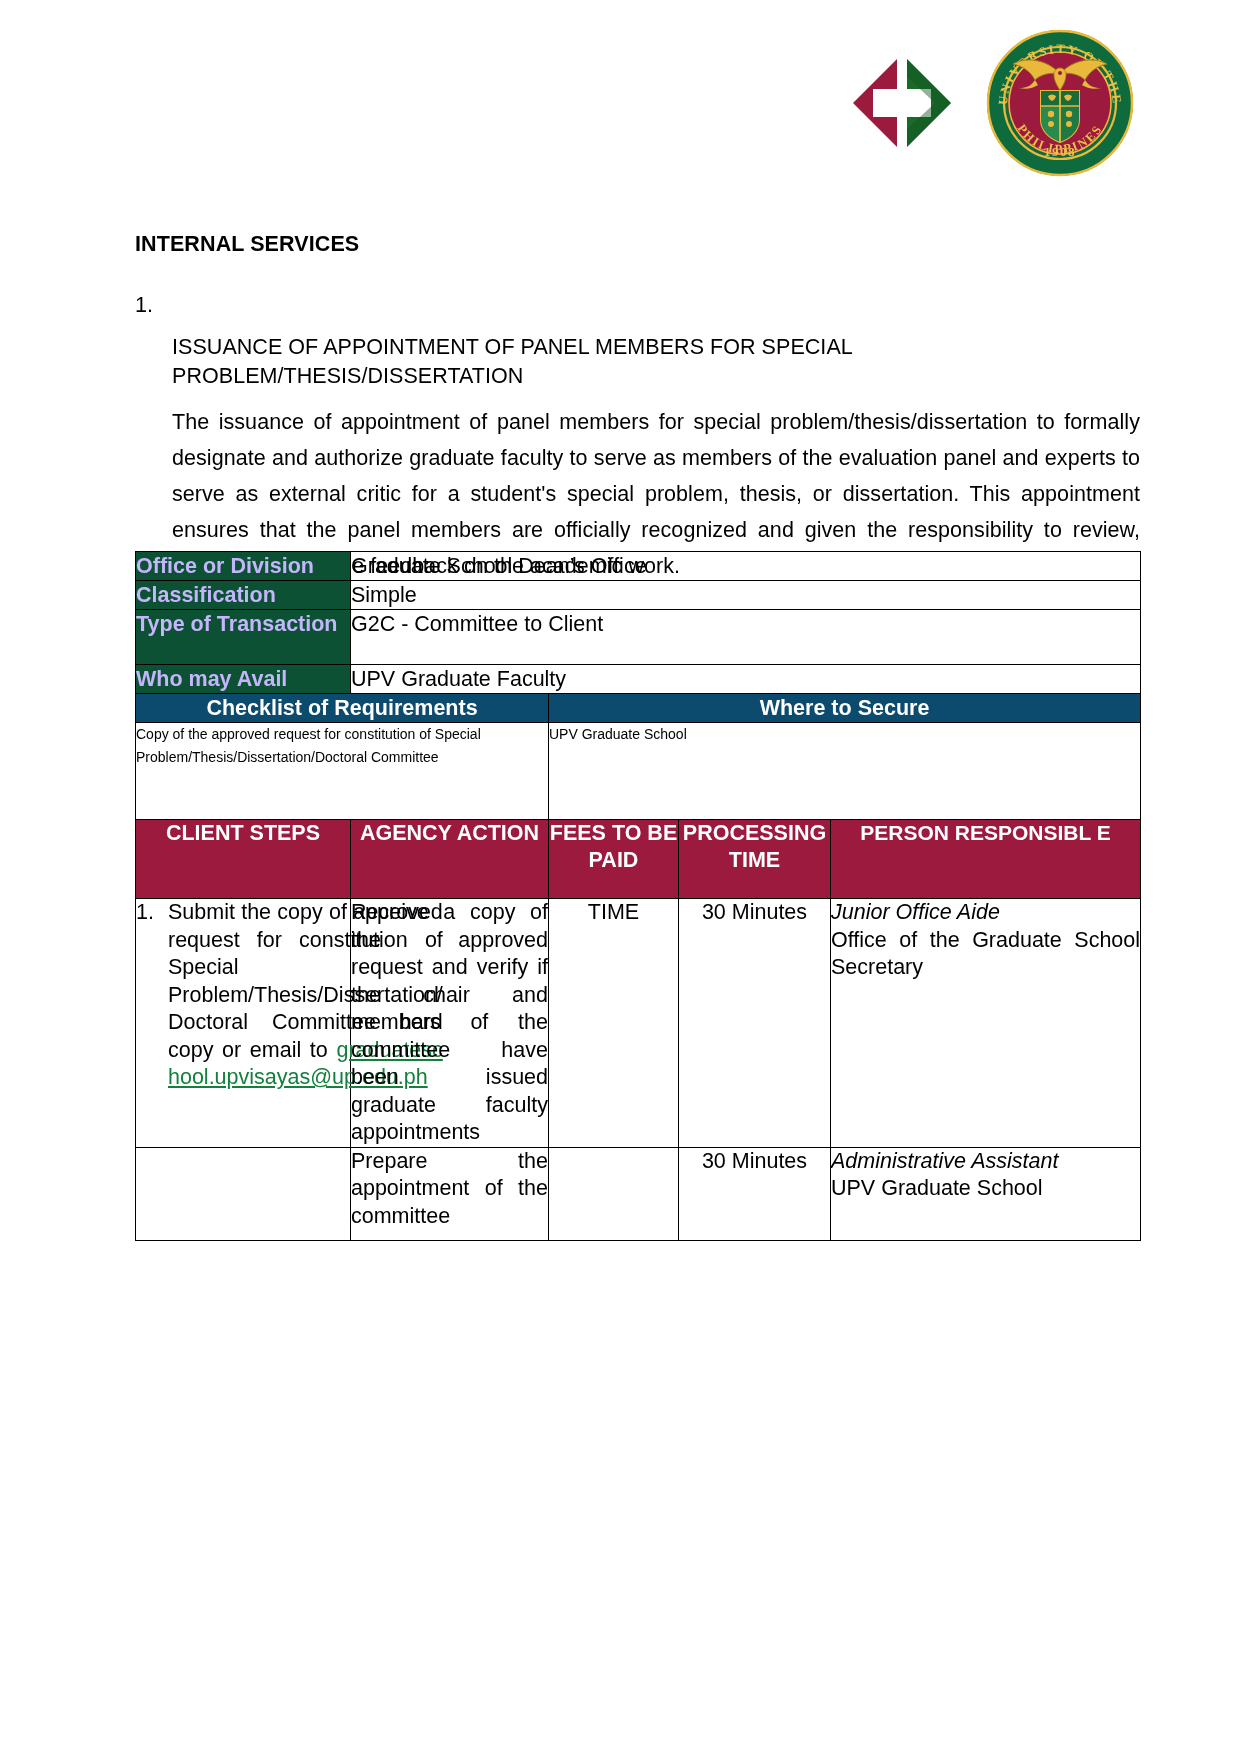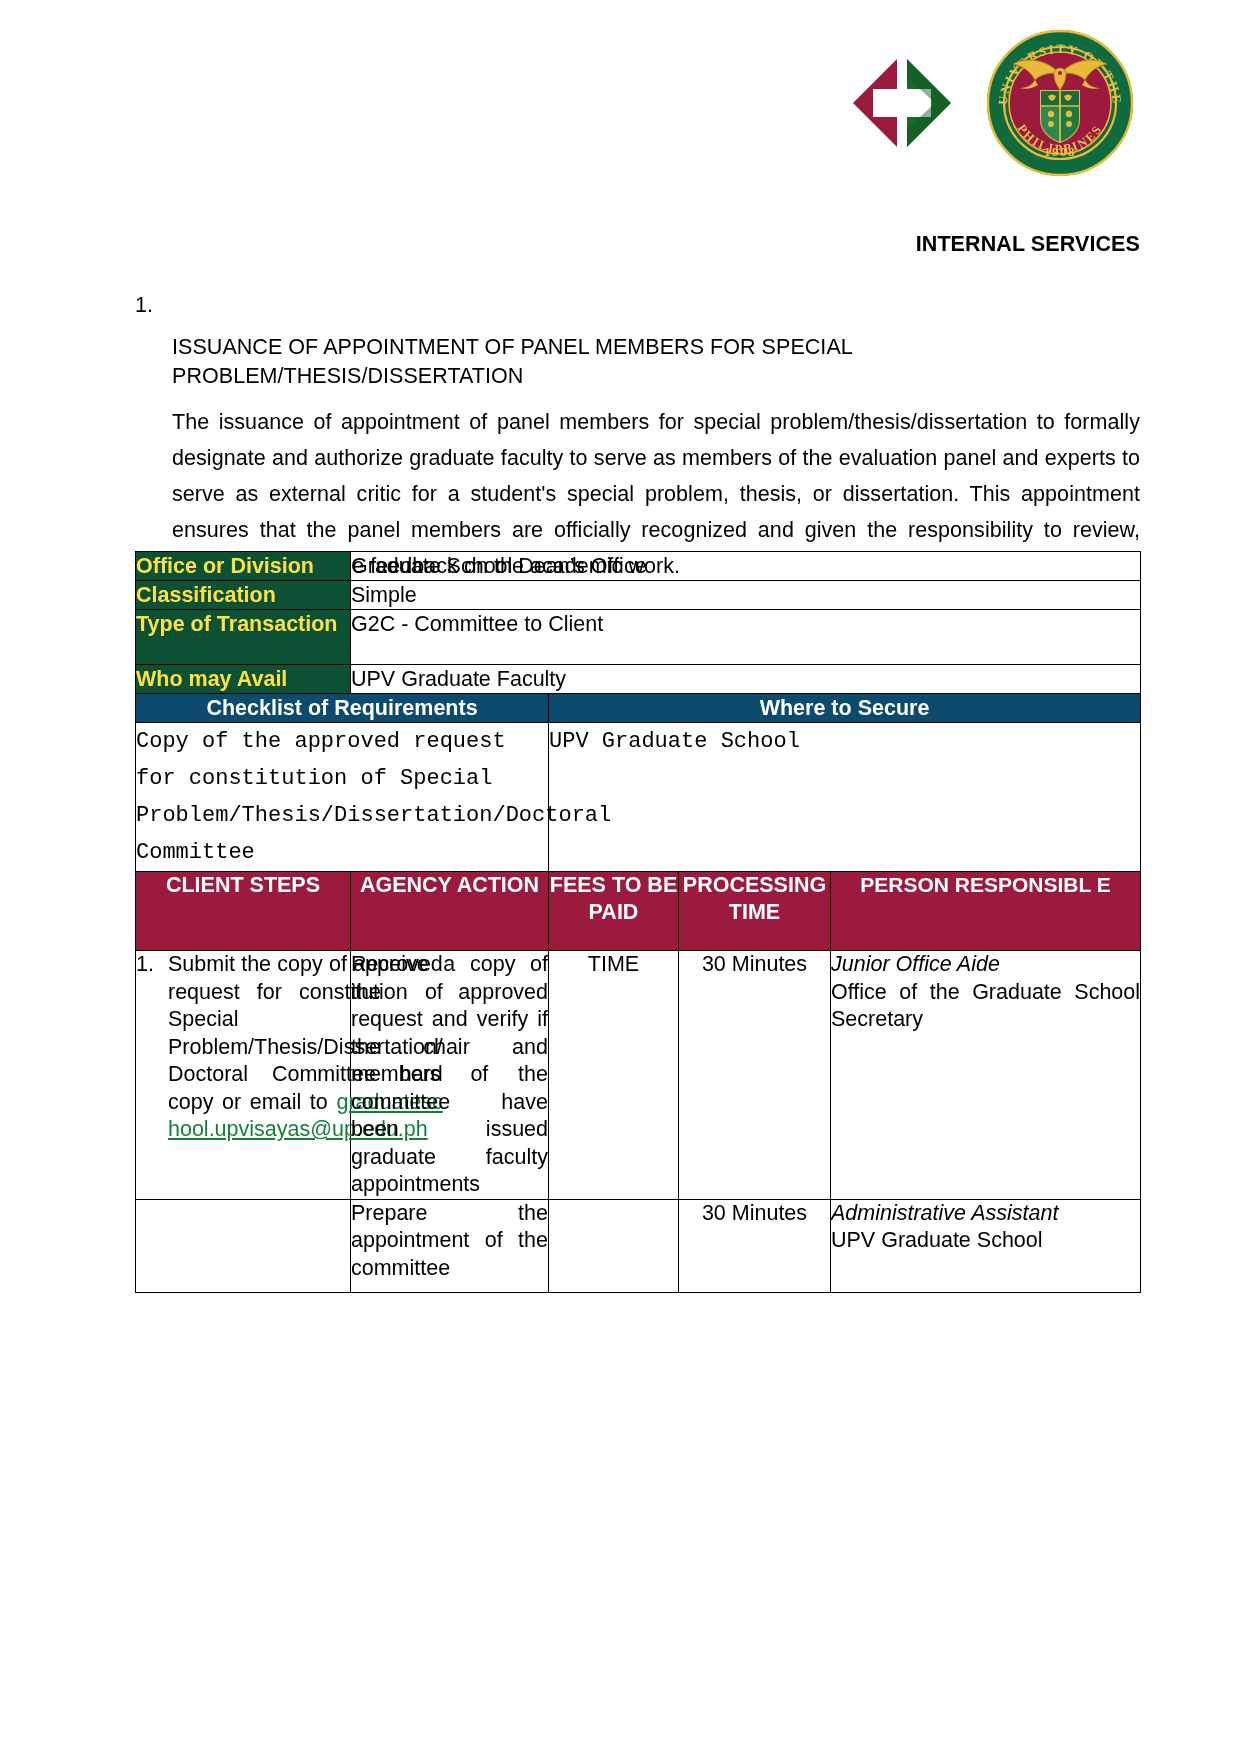--- a/index.html
+++ b/index.html
@@ -51,21 +51,20 @@
     top: 232px;
     width: 1005px;
   }
   .section-title {
     font-family: "Liberation Sans Narrow", "Liberation Sans", sans-serif;
     font-stretch: condensed;
     font-weight: bold;
     font-size: 21.5px;
     letter-spacing: 0.1px;
     margin: 0 0 34px 0;
-    text-align: right;
   }
   .numbered-item {
     display: flex;
     align-items: flex-start;
     margin: 0;
   }
   .item-number {
     font-family: "Liberation Sans Narrow", "Liberation Sans", sans-serif;
     font-stretch: condensed;
     font-size: 21.5px;
@@ -103,21 +102,21 @@
     table-layout: fixed;
   }
   .svc-table td, .svc-table th {
     border: 1.3px solid #000000;
     vertical-align: top;
     padding: 0;
   }
   
   .lbl {
     background: #0d5134;
-    color: #fde047;
+    color: #c4b5fd;
     font-family: "Liberation Sans Narrow", "Liberation Sans", sans-serif;
     font-stretch: condensed;
     font-weight: bold;
     font-size: 21.5px;
     line-height: 28px;
     padding: 2px 0 2px 9px;
     border-right: 1.3px solid #ffffff;
   }
   .val {
     font-family: "Liberation Sans Narrow", "Liberation Sans", sans-serif;
@@ -133,24 +132,24 @@
     color: #ffffff;
     font-family: "Liberation Sans Narrow", "Liberation Sans", sans-serif;
     font-stretch: condensed;
     font-weight: bold;
     font-size: 21.5px;
     line-height: 28px;
     text-align: center;
     padding: 2px 0;
   }
   .reqcell {
-    font-family: Liberation Mono, monospace;
-    font-stretch: condensed;
-    font-size: 22px;
-    line-height: 37px;
+    font-family: Liberation Sans, sans-serif;
+    font-stretch: condensed;
+    font-size: 14px;
+    line-height: 23px;
     padding: 4px 0 6px 9px;
     height: 96px;
   }
 
   
   .maroonhead {
     background: #9c1a3d;
     color: #ffffff;
     font-family: "Liberation Sans Narrow", "Liberation Sans", sans-serif;
     font-stretch: condensed;

